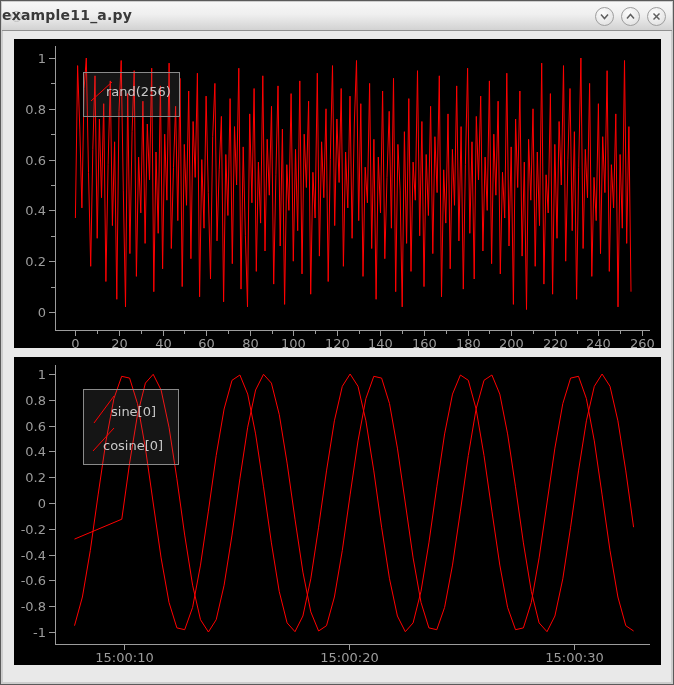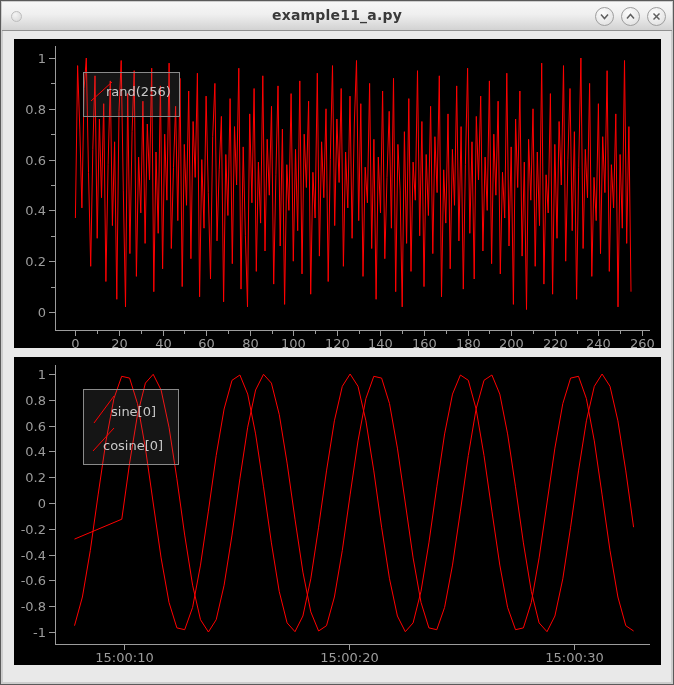--- a/index.html
+++ b/index.html
@@ -1,21 +1,21 @@
 <!DOCTYPE html>
 <html><head>
 <meta charset="utf-8">
 <style>
   html,body{margin:0;padding:0;width:674px;height:685px;overflow:hidden;
     font-family:"DejaVu Sans","Liberation Sans",sans-serif;background:#9c9c9c;}
   .window{position:absolute;inset:0;background:#e9e9e9;border:1px solid #5a5a5a;
     box-shadow:inset 0 0 0 2px #cdcdcd;box-sizing:border-box;}
   .titlebar{position:absolute;left:1px;right:1px;top:1px;height:28px;
     background:linear-gradient(#f7f7f7,#efefef 45%,#d2d2d2);border-bottom:1px solid #8f8f8f;}
-  .title{position:absolute;left:0;right:0;top:5px;text-align:center;
+  .title{position:absolute;left:0;right:0;top:5px;text-align:left;
     font-size:14px;font-weight:bold;color:#3a3a3a;letter-spacing:0.2px;}
   .menu-dot{position:absolute;left:9px;top:9px;width:11px;height:11px;border-radius:50%;
     background:radial-gradient(circle at 35% 30%,#f4f4f4,#d6d6d6);border:1px solid #bdbdbd;box-sizing:border-box;}
   .controls{position:absolute;right:6px;top:5px;display:flex;gap:7px;}
   .wbtn{width:19px;height:19px;border-radius:50%;padding:0;margin:0;cursor:default;
     background:radial-gradient(circle at 40% 30%,#fdfdfd,#dcdcdc);
     border:1px solid #9e9e9e;display:flex;align-items:center;justify-content:center;}
   .wbtn svg{display:block;}
   .plot{position:absolute;background:#000;}
   #plot-top{left:13px;top:38px;width:647px;height:309px;}

